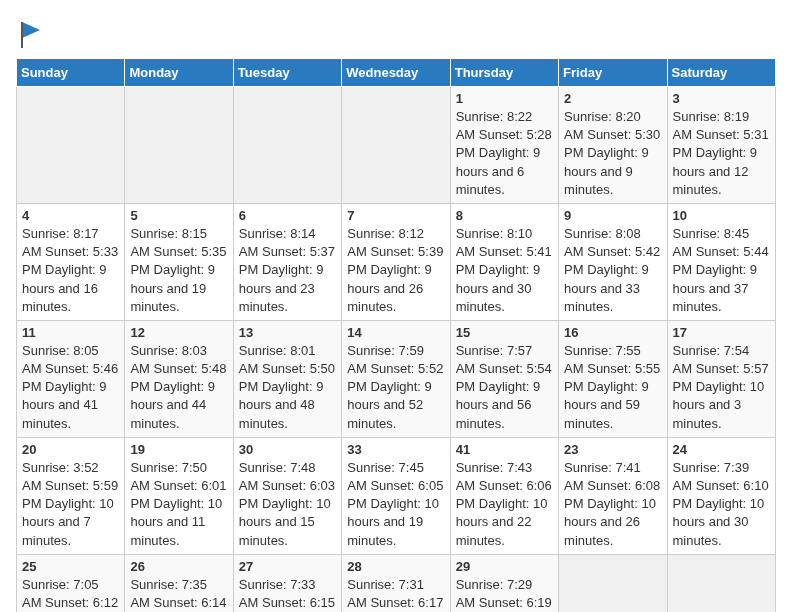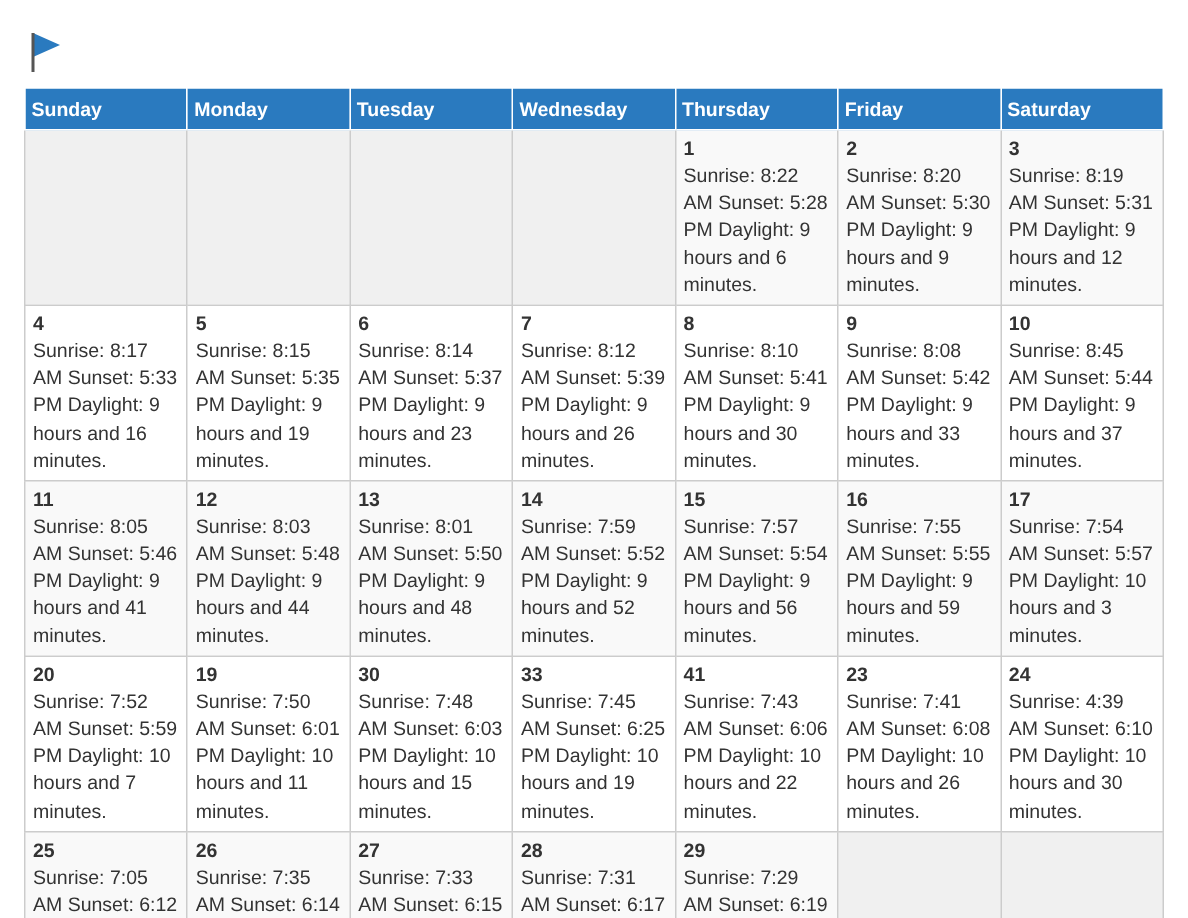--- a/index.html
+++ b/index.html
@@ -249,21 +249,21 @@
           <span class="day-number">17</span>
           <div class="cell-info">Sunrise: 7:54 AM
 Sunset: 5:57 PM
 Daylight: 10 hours
 and 3 minutes.</div>
         </td>
       </tr>
       <tr>
         <td>
           <span class="day-number">20</span>
-          <div class="cell-info">Sunrise: 7:52 AM
+          <div class="cell-info">Sunrise: 3:52 AM
 Sunset: 5:59 PM
 Daylight: 10 hours
 and 7 minutes.</div>
         </td>
         <td>
           <span class="day-number">19</span>
           <div class="cell-info">Sunrise: 7:50 AM
 Sunset: 6:01 PM
 Daylight: 10 hours
 and 11 minutes.</div>
@@ -271,41 +271,41 @@
         <td>
           <span class="day-number">30</span>
           <div class="cell-info">Sunrise: 7:48 AM
 Sunset: 6:03 PM
 Daylight: 10 hours
 and 15 minutes.</div>
         </td>
         <td>
           <span class="day-number">33</span>
           <div class="cell-info">Sunrise: 7:45 AM
-Sunset: 6:25 PM
+Sunset: 6:05 PM
 Daylight: 10 hours
 and 19 minutes.</div>
         </td>
         <td>
           <span class="day-number">41</span>
           <div class="cell-info">Sunrise: 7:43 AM
 Sunset: 6:06 PM
 Daylight: 10 hours
 and 22 minutes.</div>
         </td>
         <td>
           <span class="day-number">23</span>
           <div class="cell-info">Sunrise: 7:41 AM
 Sunset: 6:08 PM
 Daylight: 10 hours
 and 26 minutes.</div>
         </td>
         <td>
           <span class="day-number">24</span>
-          <div class="cell-info">Sunrise: 4:39 AM
+          <div class="cell-info">Sunrise: 7:39 AM
 Sunset: 6:10 PM
 Daylight: 10 hours
 and 30 minutes.</div>
         </td>
       </tr>
       <tr>
         <td>
           <span class="day-number">25</span>
           <div class="cell-info">Sunrise: 7:05 AM
 Sunset: 6:12 PM

